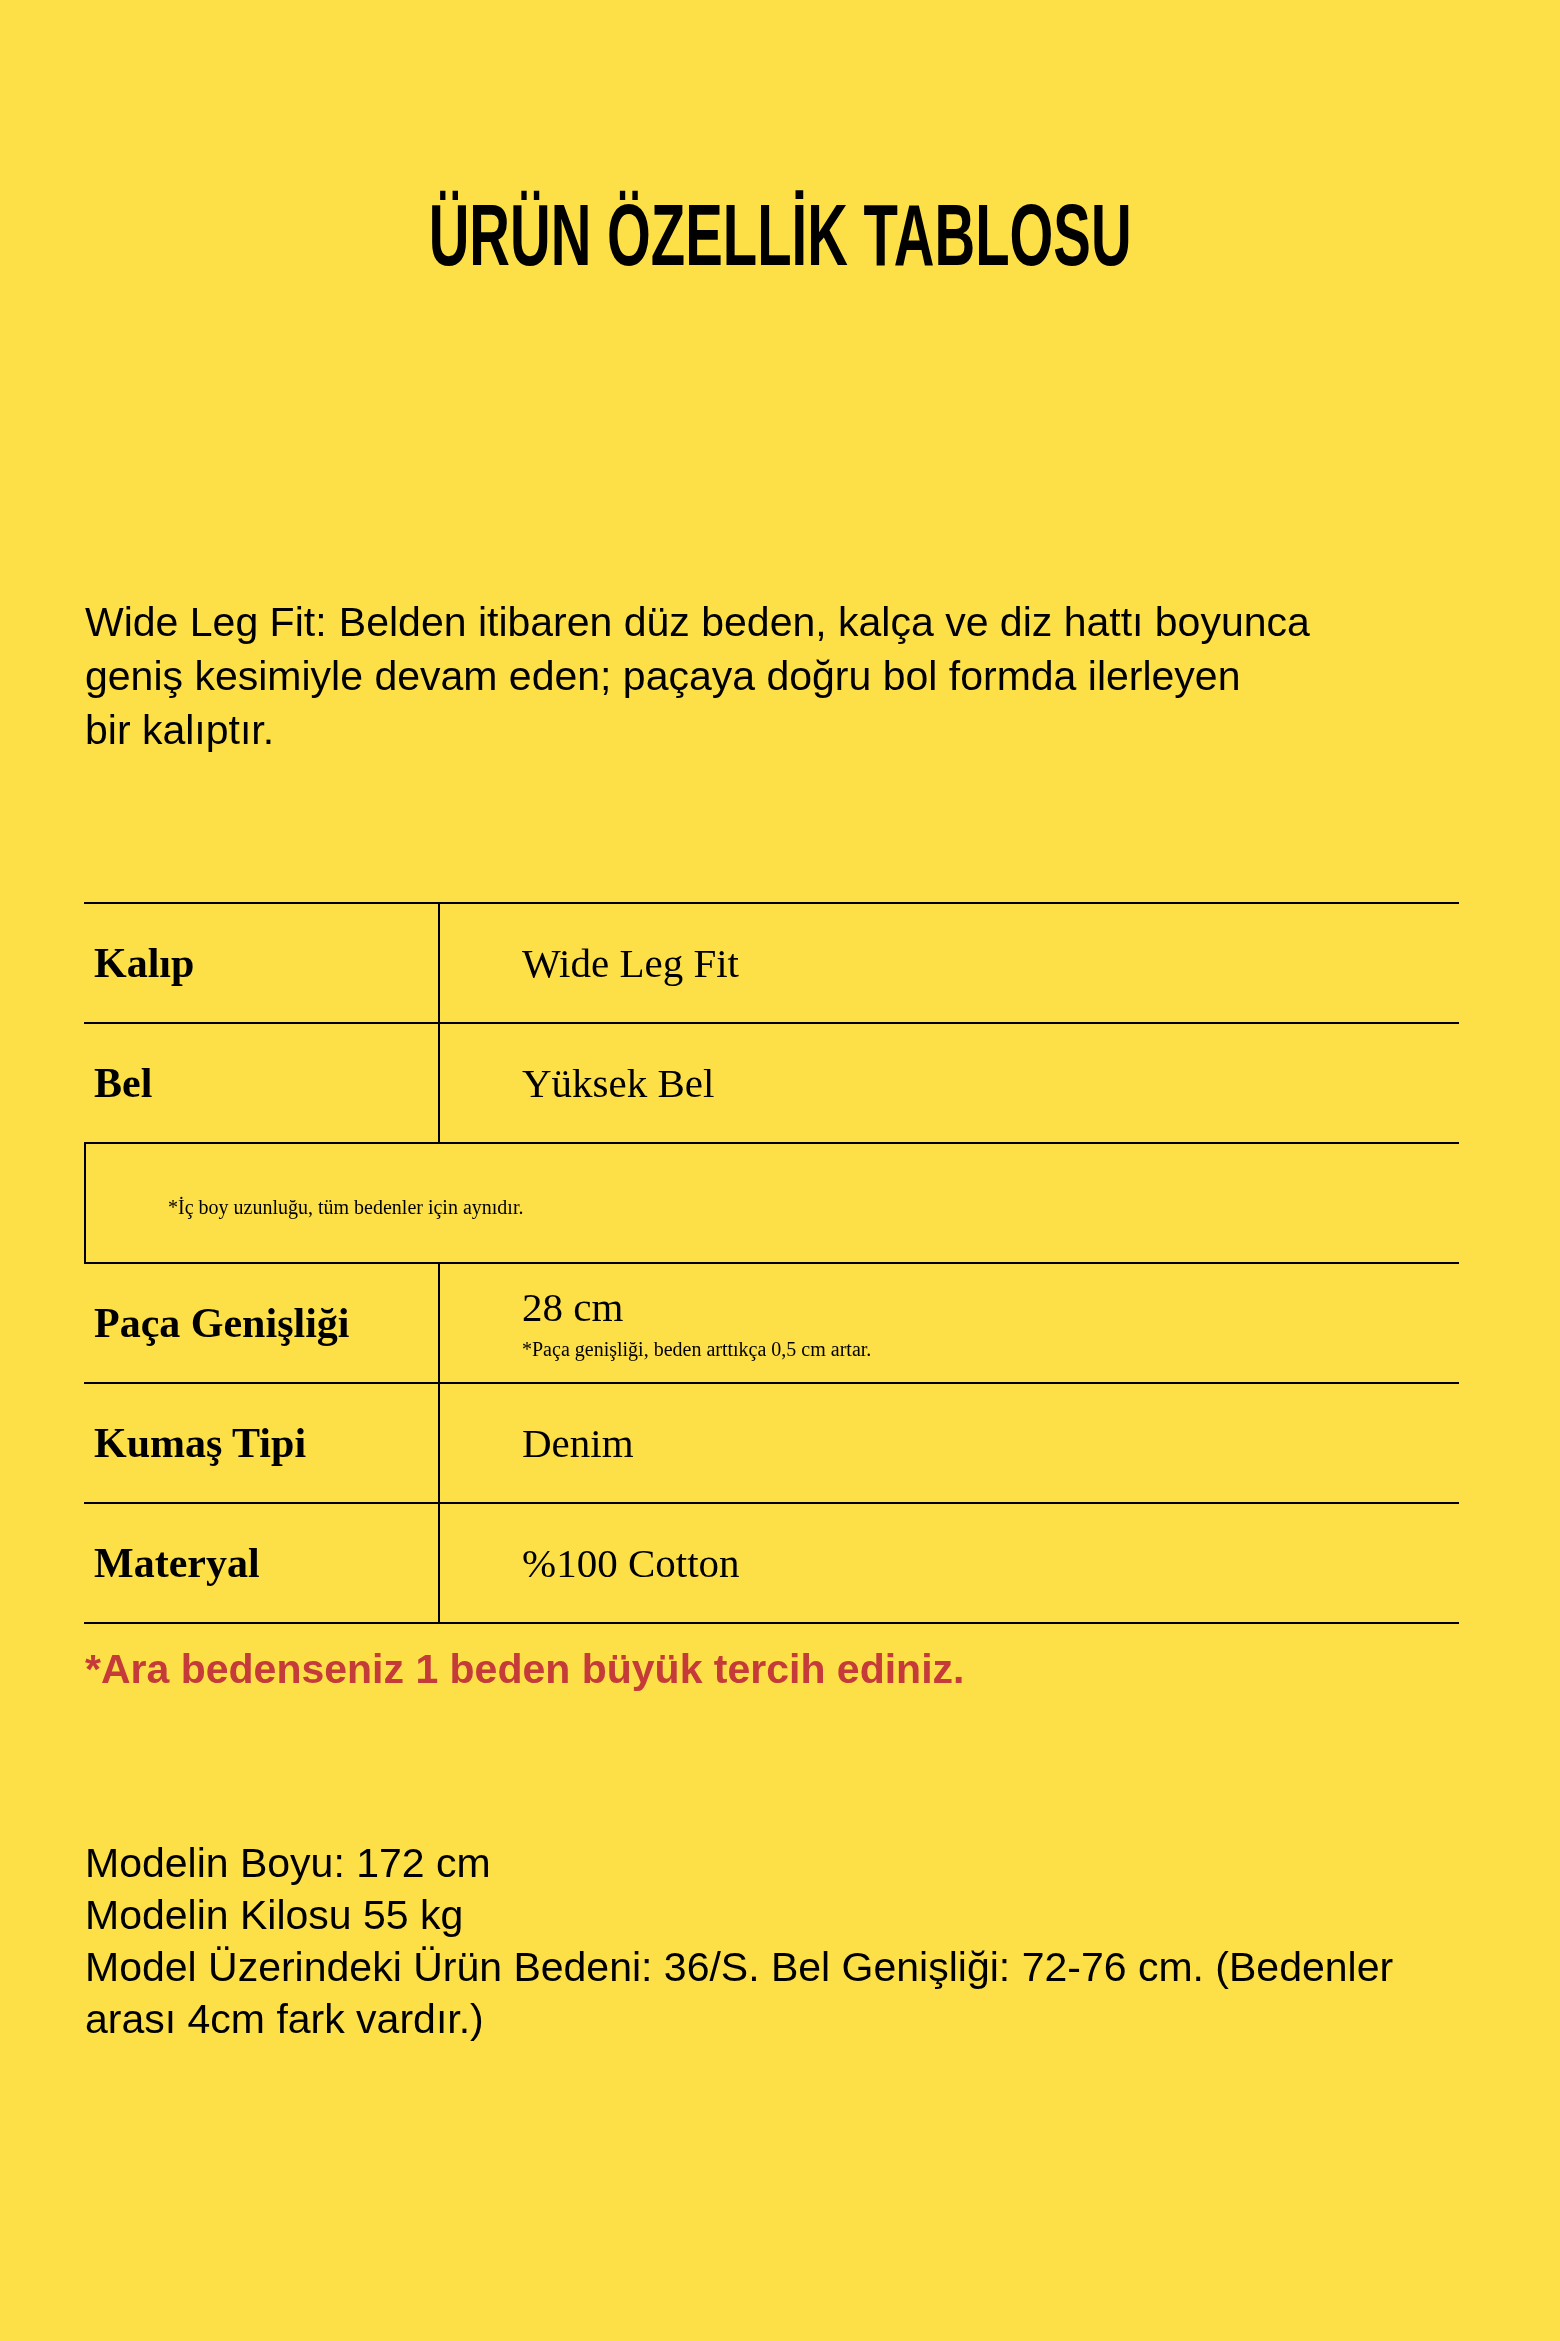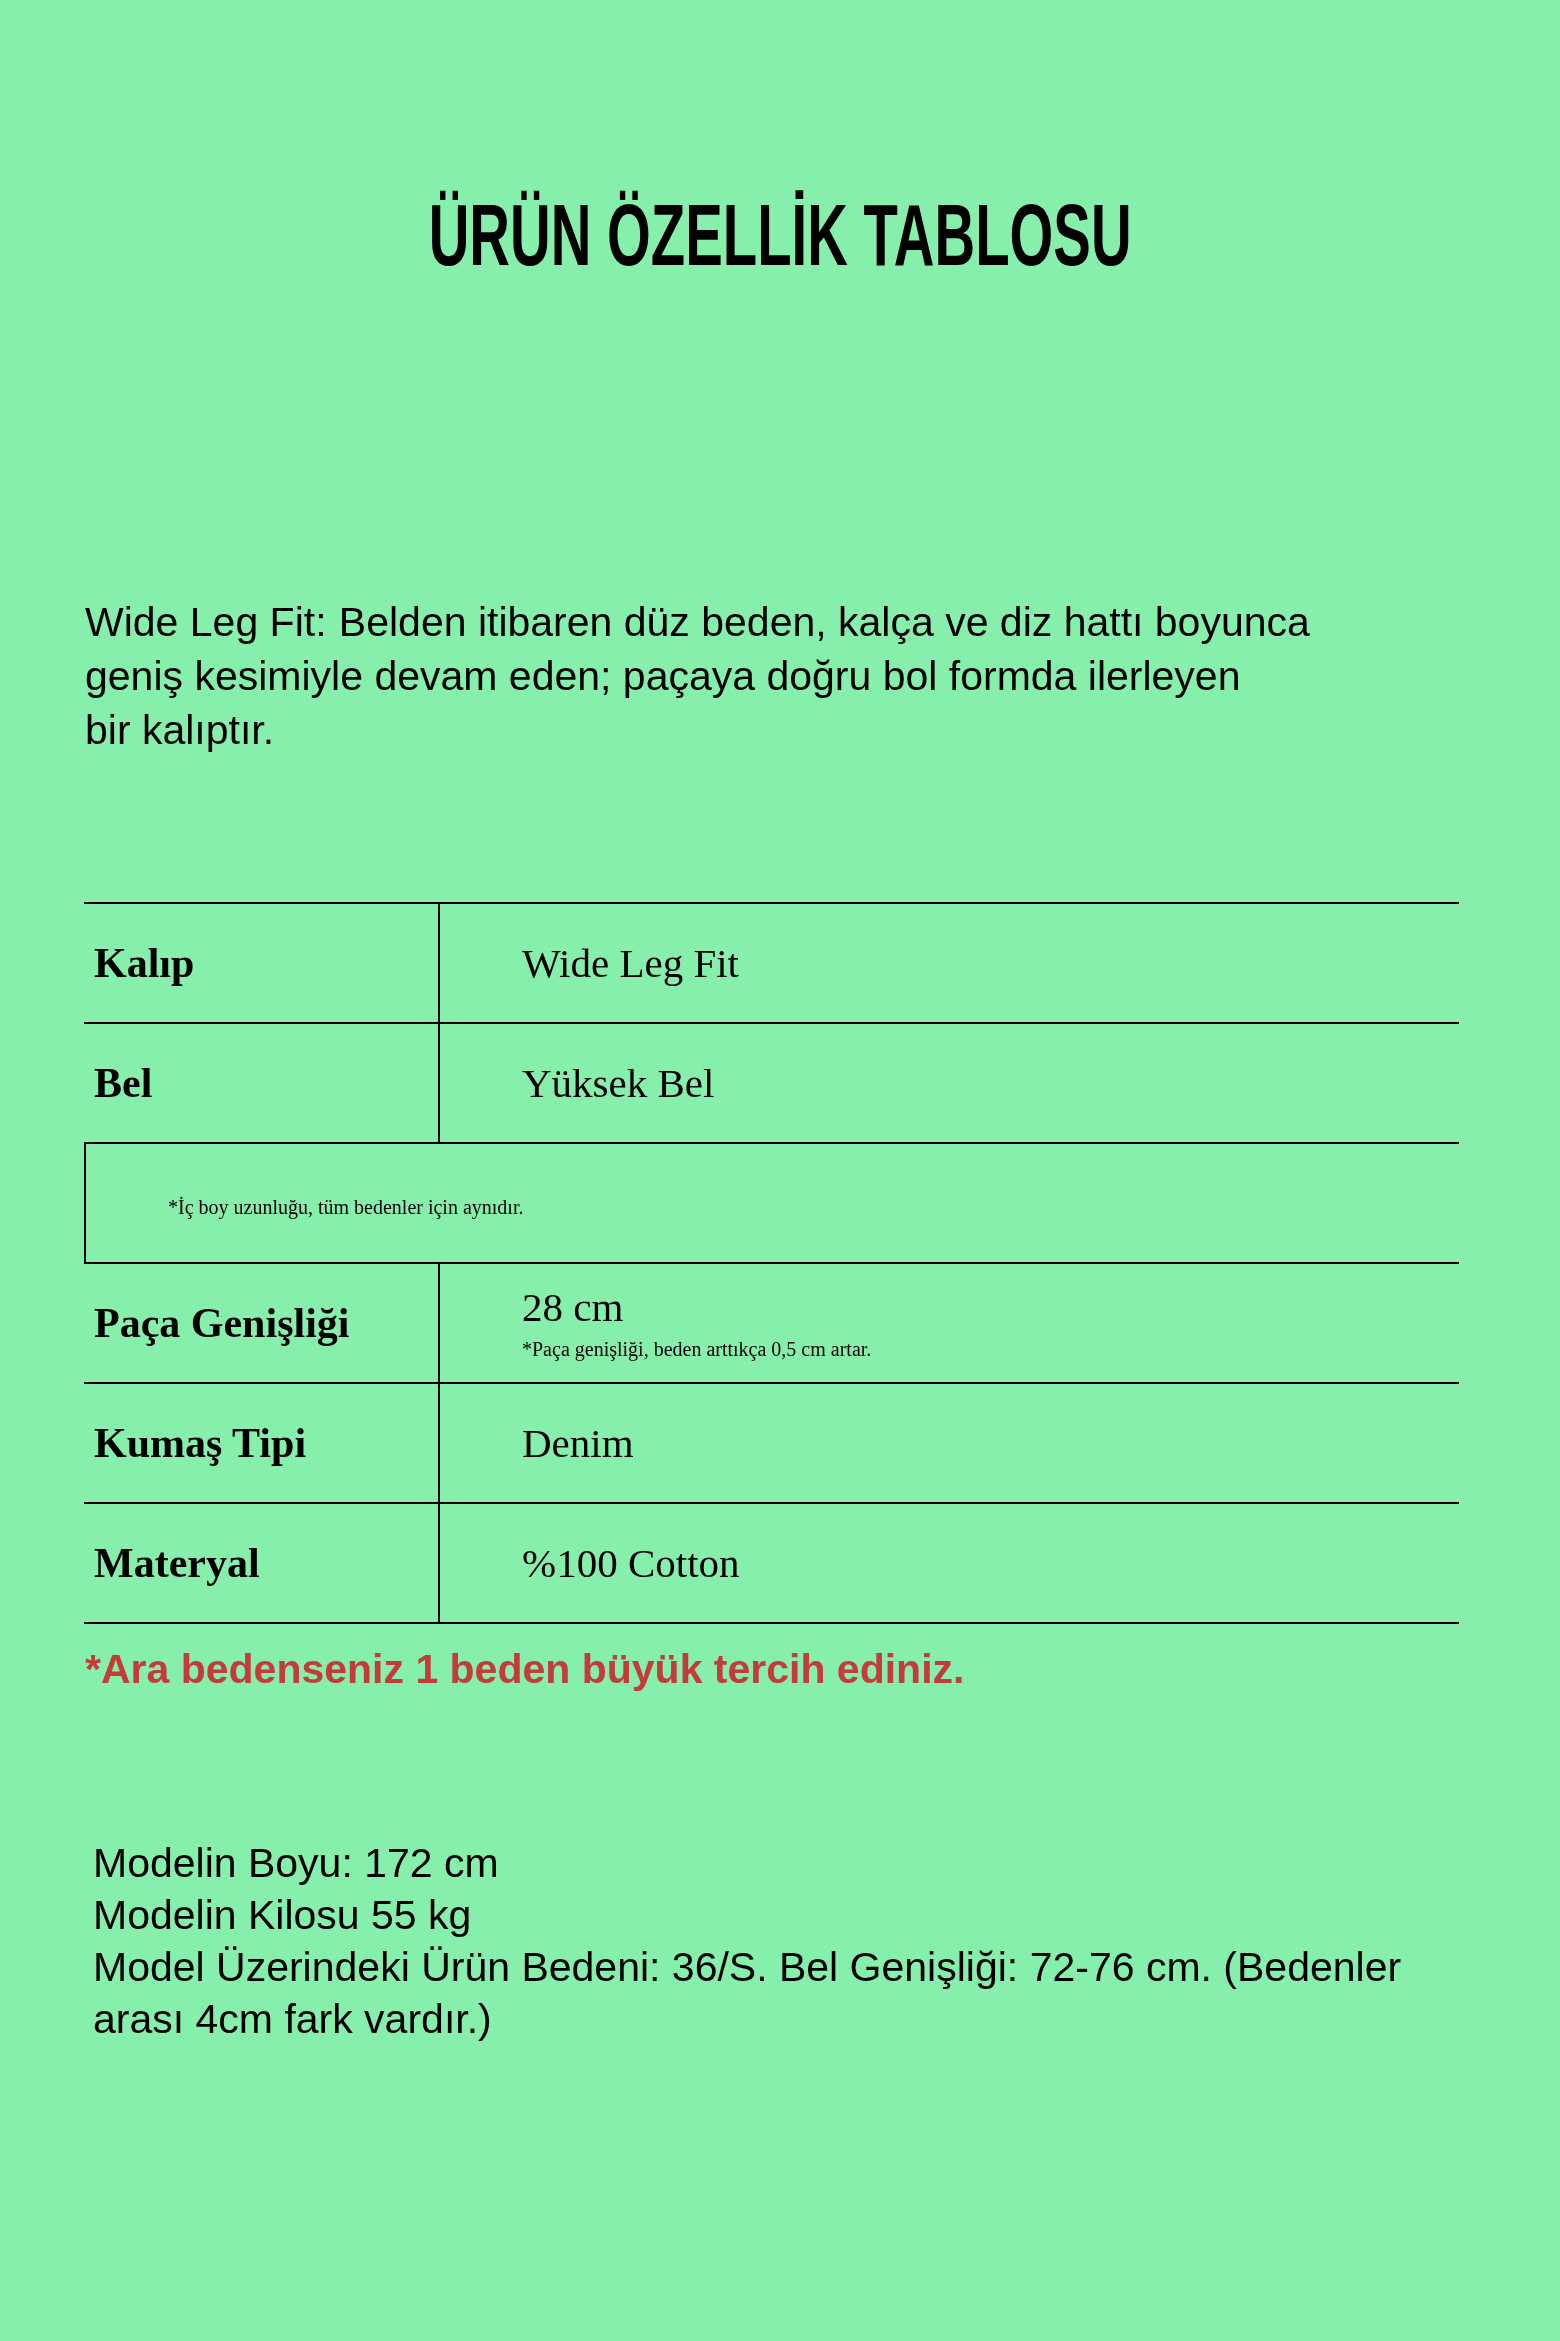--- a/index.html
+++ b/index.html
@@ -1,20 +1,20 @@
 <!DOCTYPE html>
 <html style="font-size:9.4px"><head>
 <meta charset="utf-8">
 <style>
   html, body { margin: 0; padding: 0; background: #ffffff; }
   .page {
     position: relative;
     width: 1561px;
     height: 2342px;
-    background: #86efac;
+    background: #fde047;
     color: #000000;
     font-family: "Liberation Sans", sans-serif;
     overflow: hidden;
   }
 
   
   .title {
     position: absolute;
     top: 191px;
     left: 0;
@@ -93,21 +93,20 @@
 
   
   .model-info {
     position: absolute;
     left: 85px;
     top: 1837px;
     font-size: 41px;
     line-height: 52px;
     font-weight: 400;
     white-space: nowrap;
-    margin-left: 8px;
   }
 </style>
 </head>
 <body>
 
 <div class="page">
 
   <div class="title">
     <span class="title-text">ÜRÜN ÖZELLİK TABLOSU</span>
   </div>

